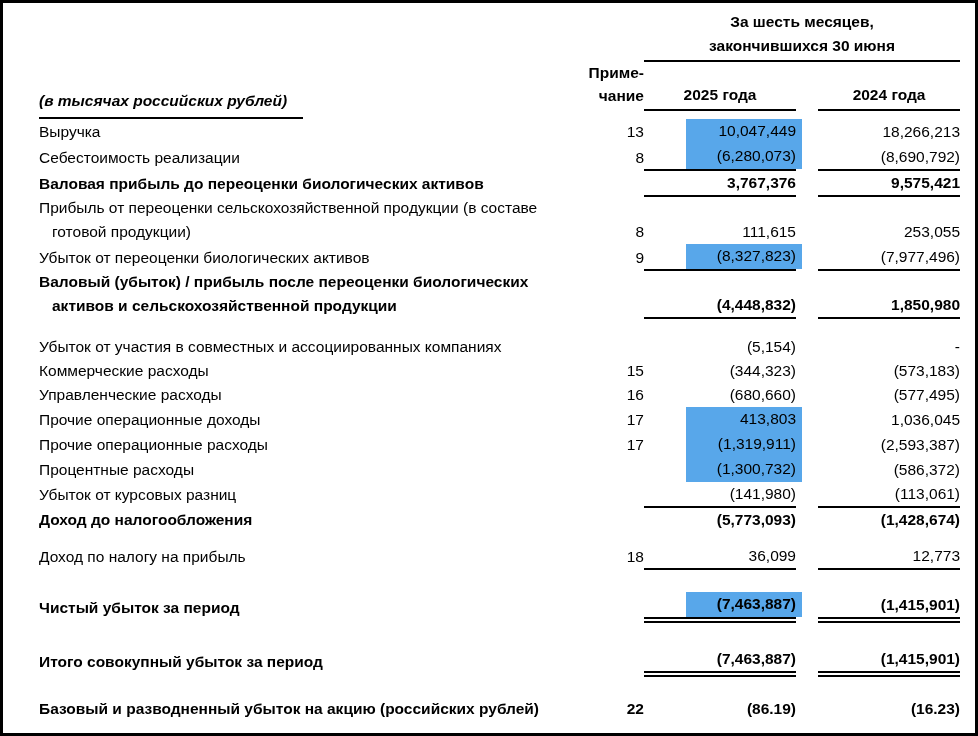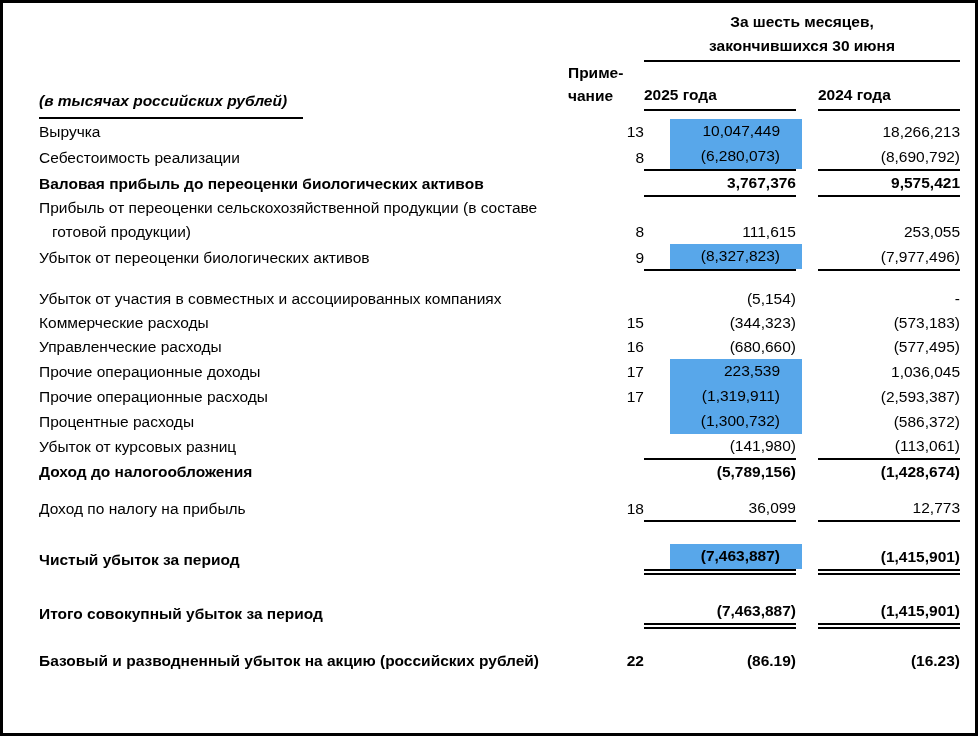--- a/index.html
+++ b/index.html
@@ -35,29 +35,29 @@
   .span-head {
     text-align: center;
     font-weight: bold;
     border-bottom: 2px solid #000;
     padding-bottom: 3px;
   }
   .span-head div { line-height: 22px; padding-top: 2px; }
 
   .note-head {
     font-weight: bold;
-    text-align: left;
+    text-align: right;
     padding-bottom: 12px;
   }
   .note-head div { line-height: 23px; }
 
   .year-head { padding-top: 6px; }
   .year-head .yr {
     display: block;
-    text-align: left;
+    text-align: center;
     font-weight: bold;
     border-bottom: 2px solid #000;
     padding-bottom: 3px;
     margin-bottom: 8px;
     line-height: 23px;
   }
   .units-cell { padding-bottom: 0; }
   .units {
     display: inline-block;
     font-weight: bold;
@@ -74,21 +74,21 @@
   tr.bold { font-weight: bold; }
 
   td.lb { border-bottom: 2px solid #000; }
   td.db { border-bottom: 6px double #000; }
 
   .hl {
     display: inline-block;
     min-width: 104px;
     text-align: right;
     background: var(--hl, #58a7ea);
-    padding: 0 22px 1px 6px;
+    padding: 0 6px 1px 6px;
     margin-right: -6px;
   }
   tr.spacer td { line-height: normal; }
 </style>
 </head>
 <body>
 
 <div class="page">
   <table class="stmt">
     <colgroup>
@@ -163,20 +163,30 @@
         </tr>
         <tr>
           <td class="lbl">
             <div>Убыток от переоценки биологических активов</div>
           </td>
           <td class="note">9</td>
           <td class="num lb"><span class="hl">(8,327,823)</span></td>
           <td></td>
           <td class="num lb">(7,977,496)</td>
         </tr>
+        <tr class="bold">
+          <td class="lbl">
+            <div>Валовый (убыток) / прибыль после переоценки биологических</div>
+            <div class="indent">активов и сельскохозяйственной продукции</div>
+          </td>
+          <td class="note"></td>
+          <td class="num lb">(4,448,832)</td>
+          <td></td>
+          <td class="num lb">1,850,980</td>
+        </tr>
         <tr class="spacer">
           <td colspan="5" style="height: 16px;"></td>
         </tr>
         <tr>
           <td class="lbl">
             <div>Убыток от участия в совместных и ассоциированных компаниях</div>
           </td>
           <td class="note"></td>
           <td class="num">(5,154)</td>
           <td></td>
@@ -198,21 +208,21 @@
           <td class="note">16</td>
           <td class="num">(680,660)</td>
           <td></td>
           <td class="num">(577,495)</td>
         </tr>
         <tr>
           <td class="lbl">
             <div>Прочие операционные доходы</div>
           </td>
           <td class="note">17</td>
-          <td class="num"><span class="hl">223,539</span></td>
+          <td class="num"><span class="hl">413,803</span></td>
           <td></td>
           <td class="num">1,036,045</td>
         </tr>
         <tr>
           <td class="lbl">
             <div>Прочие операционные расходы</div>
           </td>
           <td class="note">17</td>
           <td class="num"><span class="hl">(1,319,911)</span></td>
           <td></td>
@@ -234,21 +244,21 @@
           <td class="note"></td>
           <td class="num lb">(141,980)</td>
           <td></td>
           <td class="num lb">(113,061)</td>
         </tr>
         <tr class="bold">
           <td class="lbl">
             <div>Доход до налогообложения</div>
           </td>
           <td class="note"></td>
-          <td class="num">(5,789,156)</td>
+          <td class="num">(5,773,093)</td>
           <td></td>
           <td class="num">(1,428,674)</td>
         </tr>
         <tr class="spacer">
           <td colspan="5" style="height: 12px;"></td>
         </tr>
         <tr>
           <td class="lbl">
             <div>Доход по налогу на прибыль</div>
           </td>

